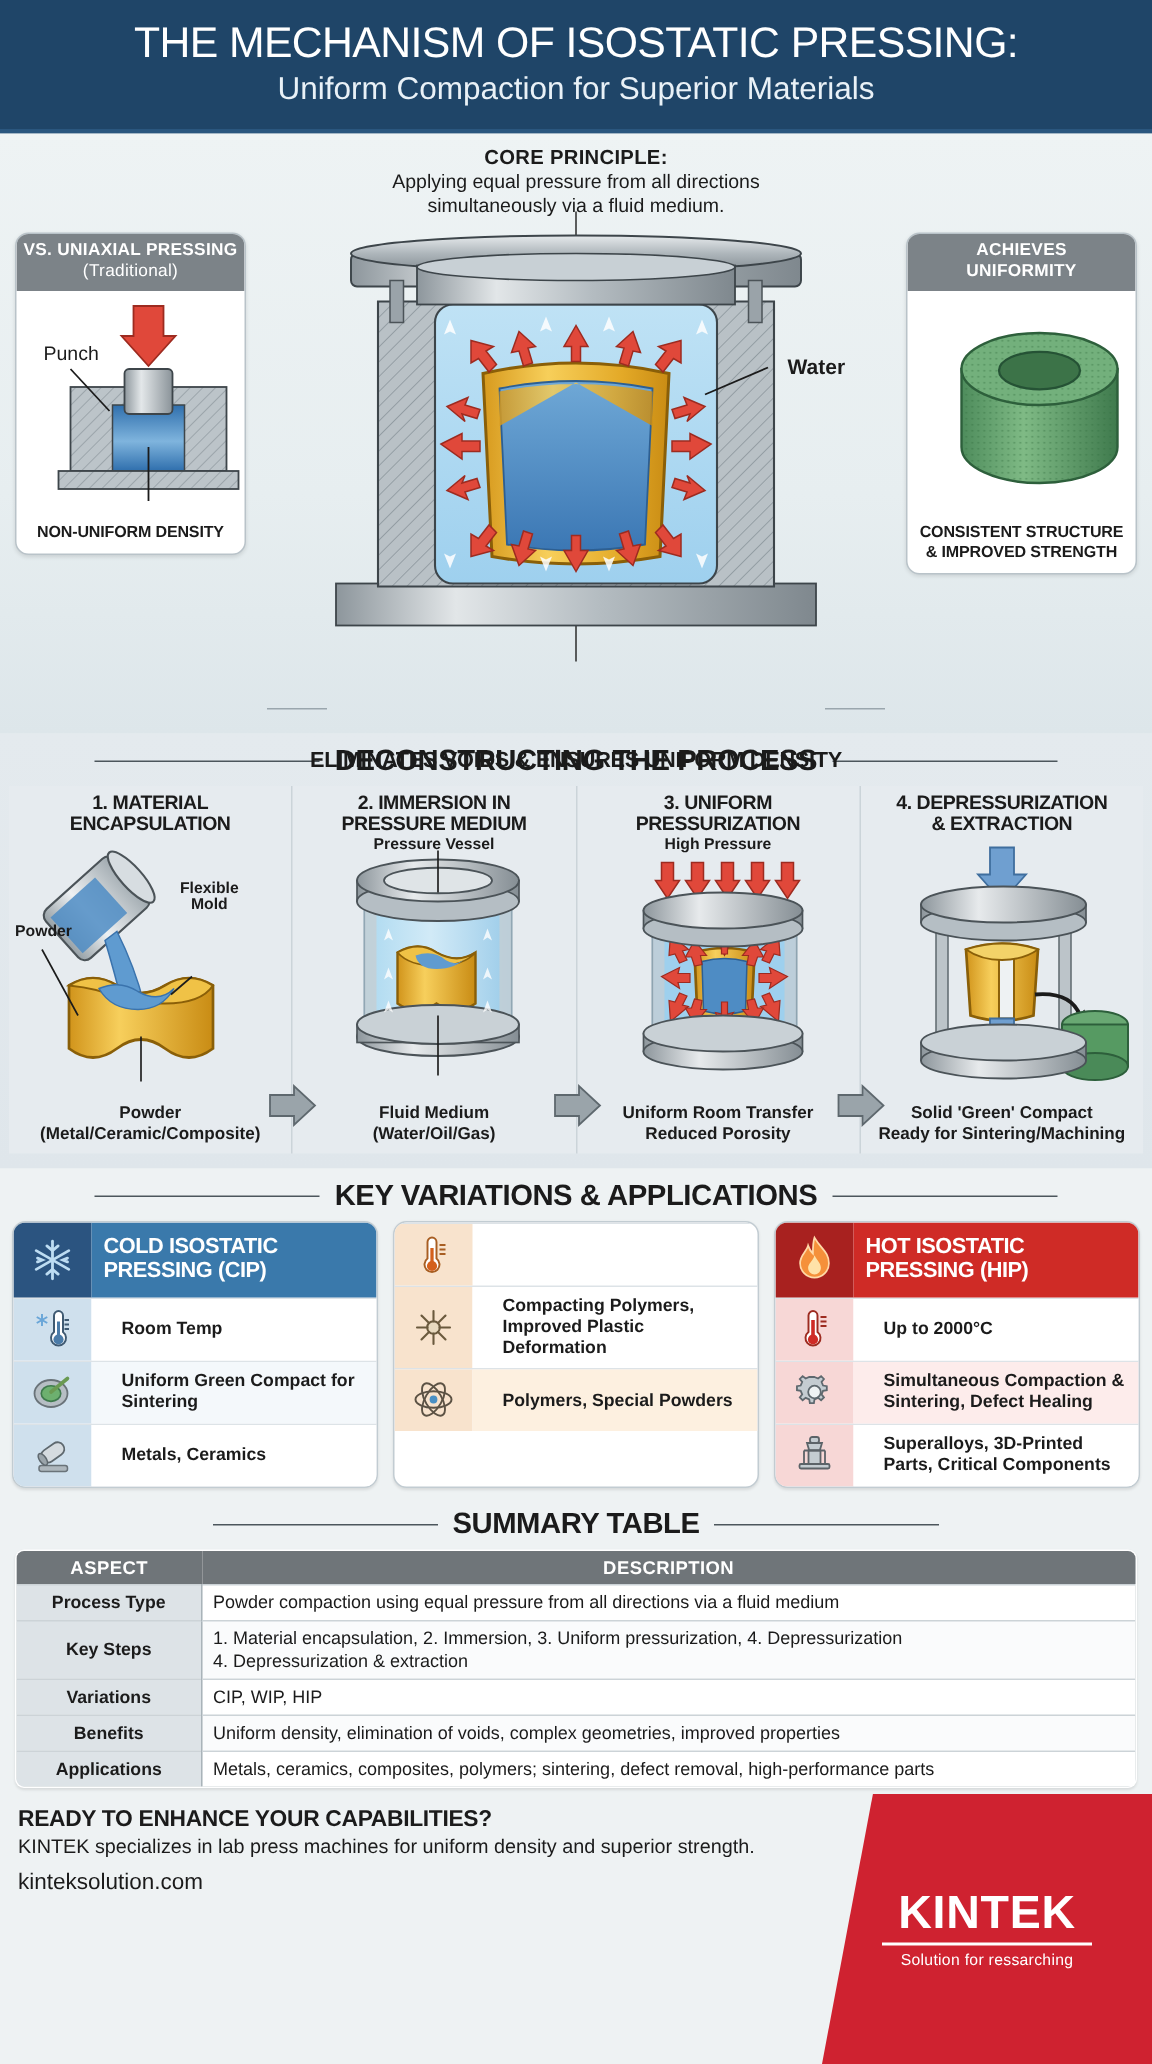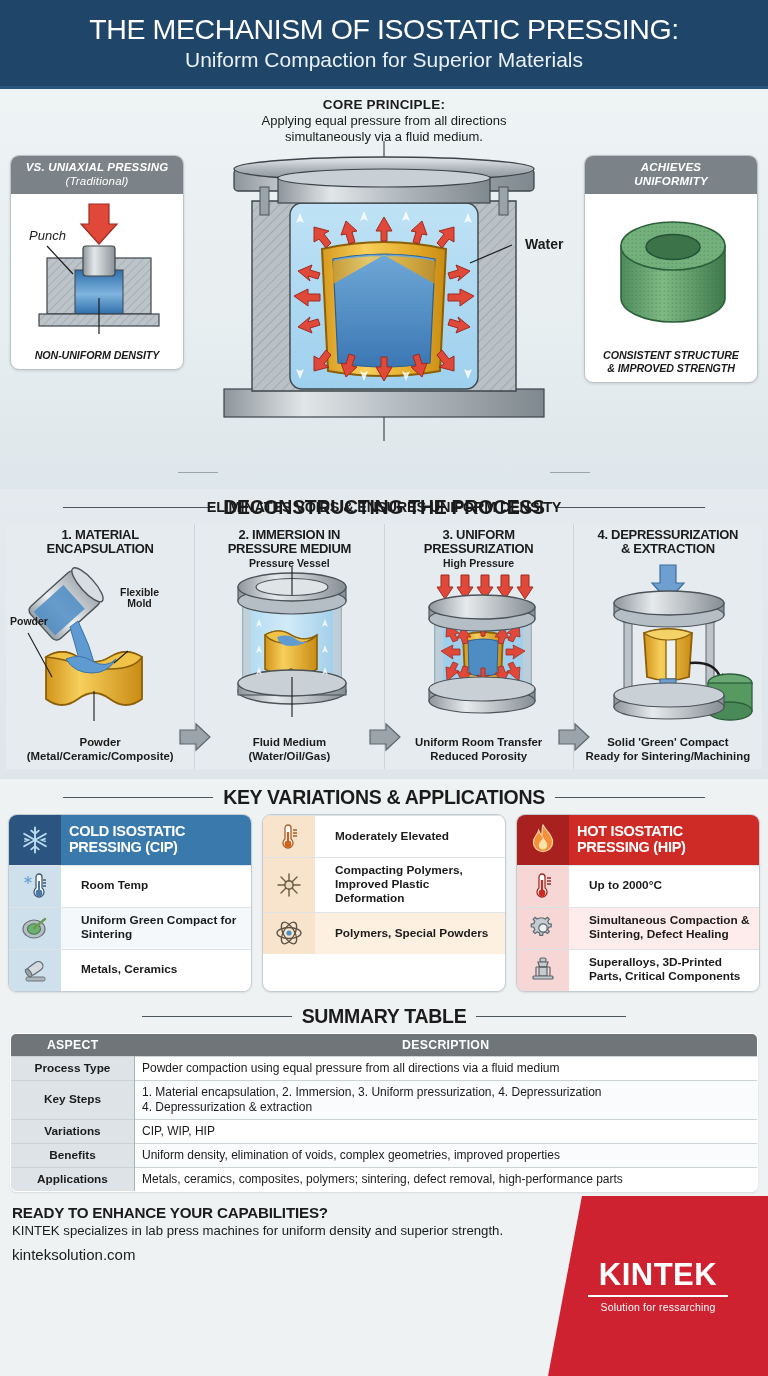--- a/index.html
+++ b/index.html
@@ -33,24 +33,23 @@
 
   .hero-stage { position:relative; height:330px; margin-top:2px; }
 
   
   .rail { position:absolute; height:1px; background:#9aa6ad; top:325px; }
   .rail.left { left:178px; width:40px; }
   .rail.right { right:178px; width:40px; }
 
   
   .sidecard {
-    position:absolute; top:8px; width:174px; background:#fff;
+    position:absolute; top:8px; width:154px; background:#fff;
     border:1px solid #b9c3c9; border-radius:9px; overflow:hidden;
     box-shadow:0 1px 3px rgba(0,0,0,.12);
-    font-style:italic;
   }
   .sidecard.left { left:10px; }
   .sidecard.right { right:10px; }
   .sidecard .sc-head {
     background:#7c8388; color:#fff; text-align:center; padding:5px 4px 6px;
     font-size:11.5px; font-weight:bold; line-height:1.18; letter-spacing:.2px;
   }
   .sidecard .sc-head .sub { font-weight:normal; font-size:11.5px; }
   .sidecard .sc-body { padding:4px 6px 7px; text-align:center; }
   .sidecard .sc-caption {
@@ -646,21 +645,20 @@
           <div class="ricon">
             <svg width="26" height="28" viewBox="0 0 26 28" fill="none" stroke="#a85e22" stroke-width="1.3">
               <path d="M9 5 a3 3 0 0 1 6 0 v11 a5 5 0 1 1 -6 0 Z" fill="#fff"></path>
               <circle cx="12" cy="21" r="3.4" fill="#d4601c" stroke="none"></circle>
               <line x1="12" y1="9" x2="12" y2="19" stroke="#d4601c" stroke-width="2.2"></line>
               <line x1="17" y1="7" x2="21" y2="7"></line>
                 <line x1="17" y1="10" x2="21" y2="10"></line>
                 <line x1="17" y1="13" x2="21" y2="13"></line>
             </svg>
           </div>
-          <div class="rtext">Moderately Elevated</div>
         </div>
         <div class="vrow">
           <div class="ricon">
             <svg width="28" height="28" viewBox="0 0 28 28" fill="none" stroke="#6b5a3e" stroke-width="1.4">
               <circle cx="14" cy="14" r="4.2" fill="#e8d9bf"></circle>
               <g stroke-linecap="round">
                 <line x1="14" y1="10" x2="14" y2="3"></line>
                   <line x1="14" y1="18" x2="14" y2="25"></line>
                 <line x1="10" y1="14" x2="3" y2="14"></line>
                   <line x1="18" y1="14" x2="25" y2="14"></line>

